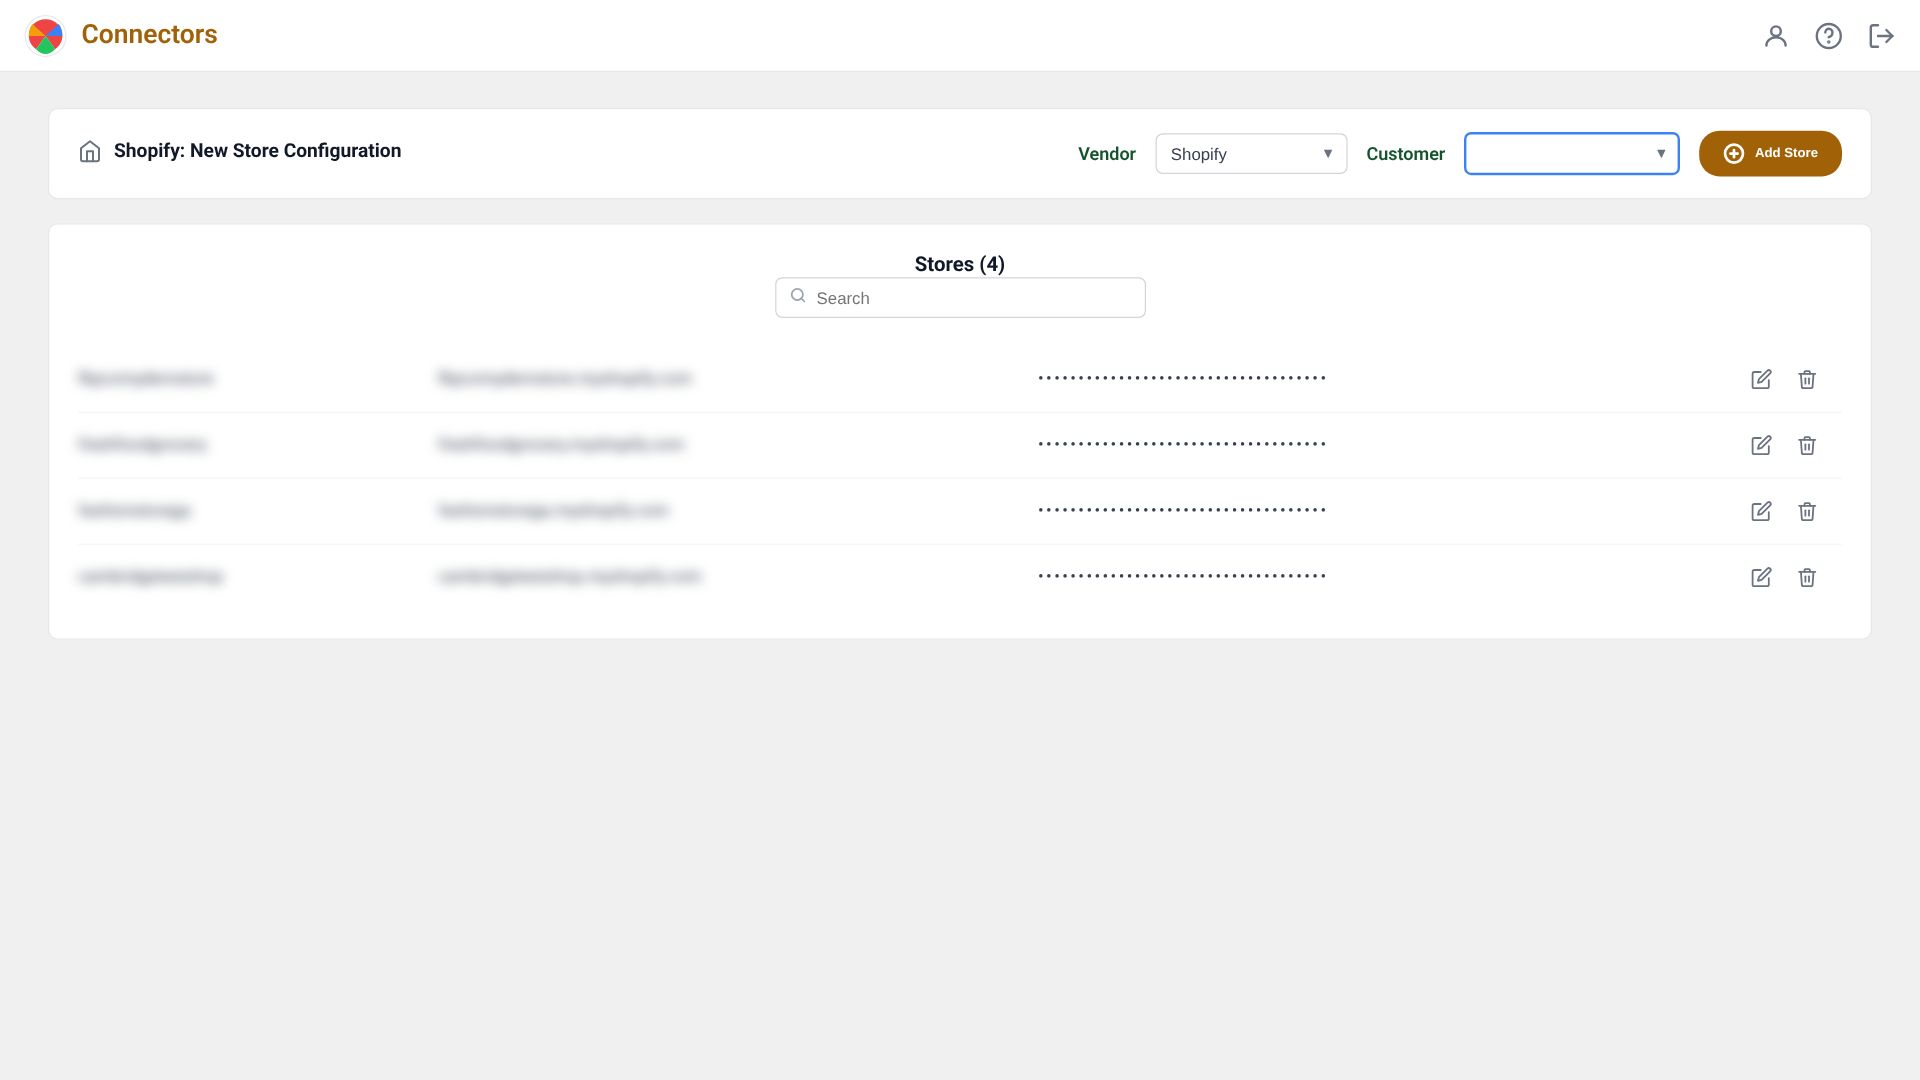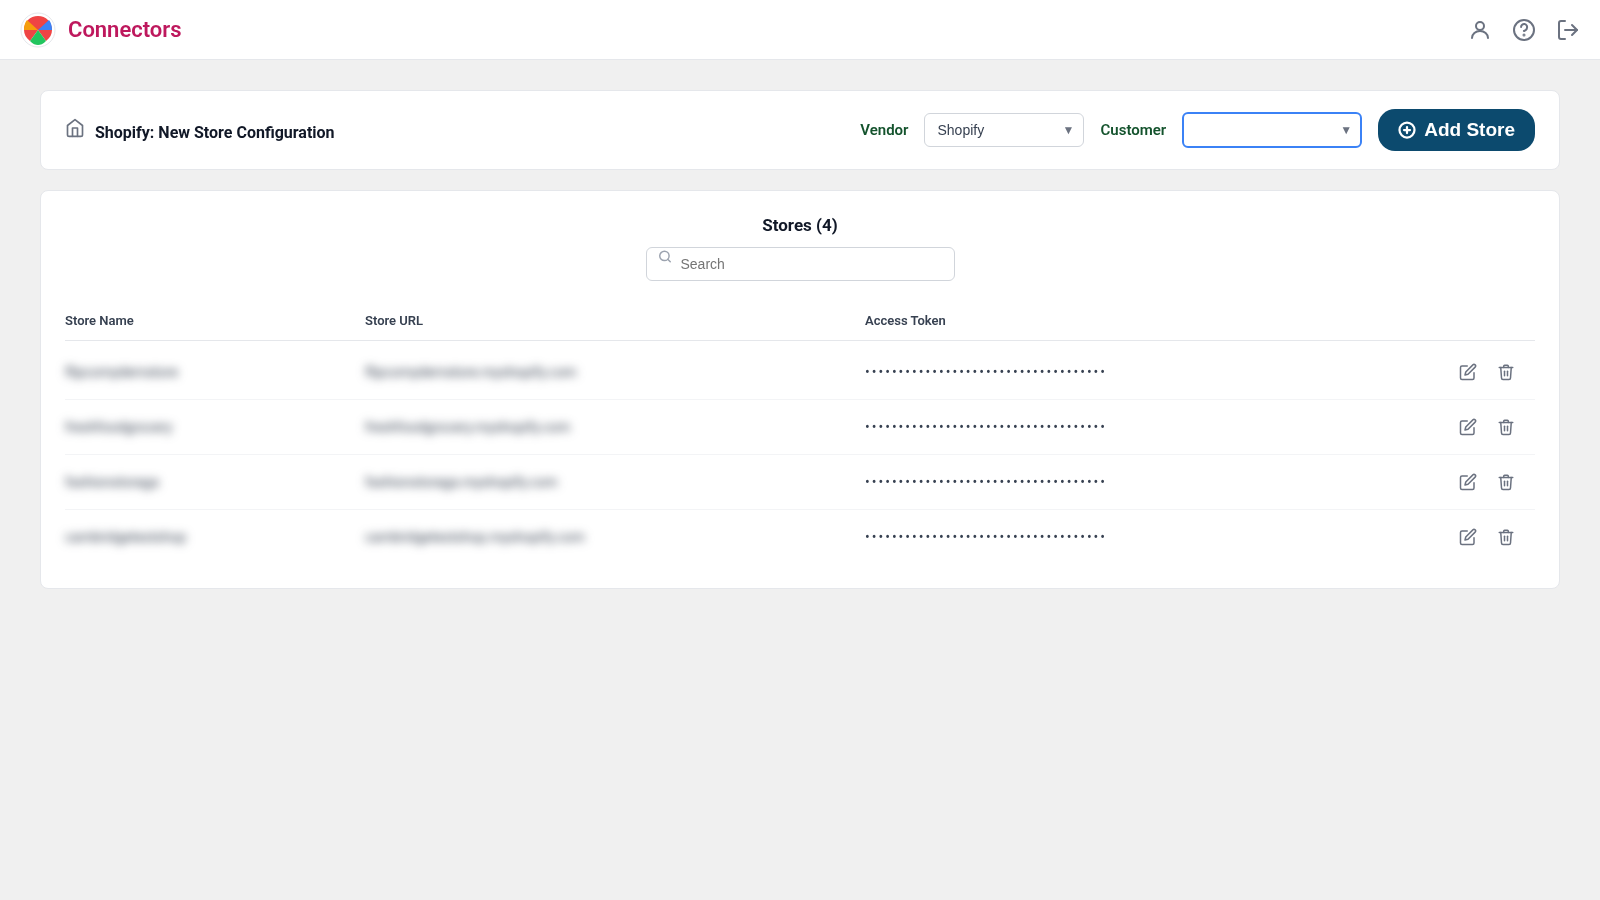--- a/index.html
+++ b/index.html
@@ -34,21 +34,21 @@
     }
 
     .logo {
       width: 36px;
       height: 36px;
     }
 
     .app-title {
       font-size: 22px;
       font-weight: 600;
-      color: #be185d;
+      color: #a16207;
     }
 
     .header-right {
       display: flex;
       align-items: center;
       gap: 20px;
     }
 
     .header-icon {
       color: #6b7280;
@@ -72,21 +72,21 @@
       border-radius: 8px;
       padding: 18px 24px;
       display: flex;
       align-items: center;
       gap: 24px;
       margin-bottom: 20px;
     }
 
     .config-card-left {
       display: flex;
-      align-items: flex-end;
+      align-items: flex-start;
       gap: 10px;
       flex: 1;
     }
 
     .home-icon {
       color: #6b7280;
       font-size: 18px;
     }
 
     .config-title {
@@ -136,26 +136,26 @@
 
     .customer-select {
       border: 2px solid #3b82f6;
       min-width: 180px;
     }
 
     .add-store-btn {
       display: flex;
       align-items: center;
       gap: 8px;
-      background: #0c4a6e;
+      background: #a16207;
       color: #ffffff;
       border: none;
       border-radius: 17px;
       padding: 10px 20px;
-      font-size: 19px;
+      font-size: 11px;
       font-weight: 600;
       cursor: pointer;
       white-space: nowrap;
     }
 
     
     .stores-card {
       background: #ffffff;
       border: 1px solid #e5e7eb;
       border-radius: 8px;
@@ -190,21 +190,20 @@
     }
 
     .search-input {
       border: 1px solid #d1d5db;
       border-radius: 6px;
       padding: 8px 12px 8px 34px;
       font-size: 14px;
       color: #374151;
       width: 309px;
       outline: none;
-      margin-top: 12px;
     }
 
     
     .table-header {
       display: grid;
       grid-template-columns: 300px 500px 1fr 80px;
       padding: 8px 0 12px 0;
       border-bottom: 1px solid #e5e7eb;
       margin-bottom: 4px;
     }
@@ -343,26 +342,20 @@
         <span class="search-icon">
           <svg width="14" height="14" viewBox="0 0 24 24" fill="none" stroke="#9ca3af" stroke-width="2.5" stroke-linecap="round">
             <circle cx="11" cy="11" r="8"></circle>
             <line x1="21" y1="21" x2="16.65" y2="16.65"></line>
           </svg>
         </span>
         <input class="search-input" type="text" placeholder="Search" style="">
       </div>
     </div>
 
-    <div class="table-header">
-      <span class="table-col-header">Store Name</span>
-      <span class="table-col-header">Store URL</span>
-      <span class="table-col-header">Access Token</span>
-      <span class="table-col-header"></span>
-    </div>
 
     <div id="table-body">
         <div class="table-row">
     <span class="blurred-text">flipcomydernstore</span>
     <span class="blurred-text">flipcomydernstore.myshopify.com</span>
     <span class="dots-text">••••••••••••••••••••••••••••••••••••</span>
     <div class="row-actions">
       <button class="action-btn" title="Edit">
         <svg width="18" height="18" viewBox="0 0 24 24" fill="none" stroke="#6b7280" stroke-width="2" stroke-linecap="round" stroke-linejoin="round">
           <path d="M11 4H4a2 2 0 0 0-2 2v14a2 2 0 0 0 2 2h14a2 2 0 0 0 2-2v-7"></path>

